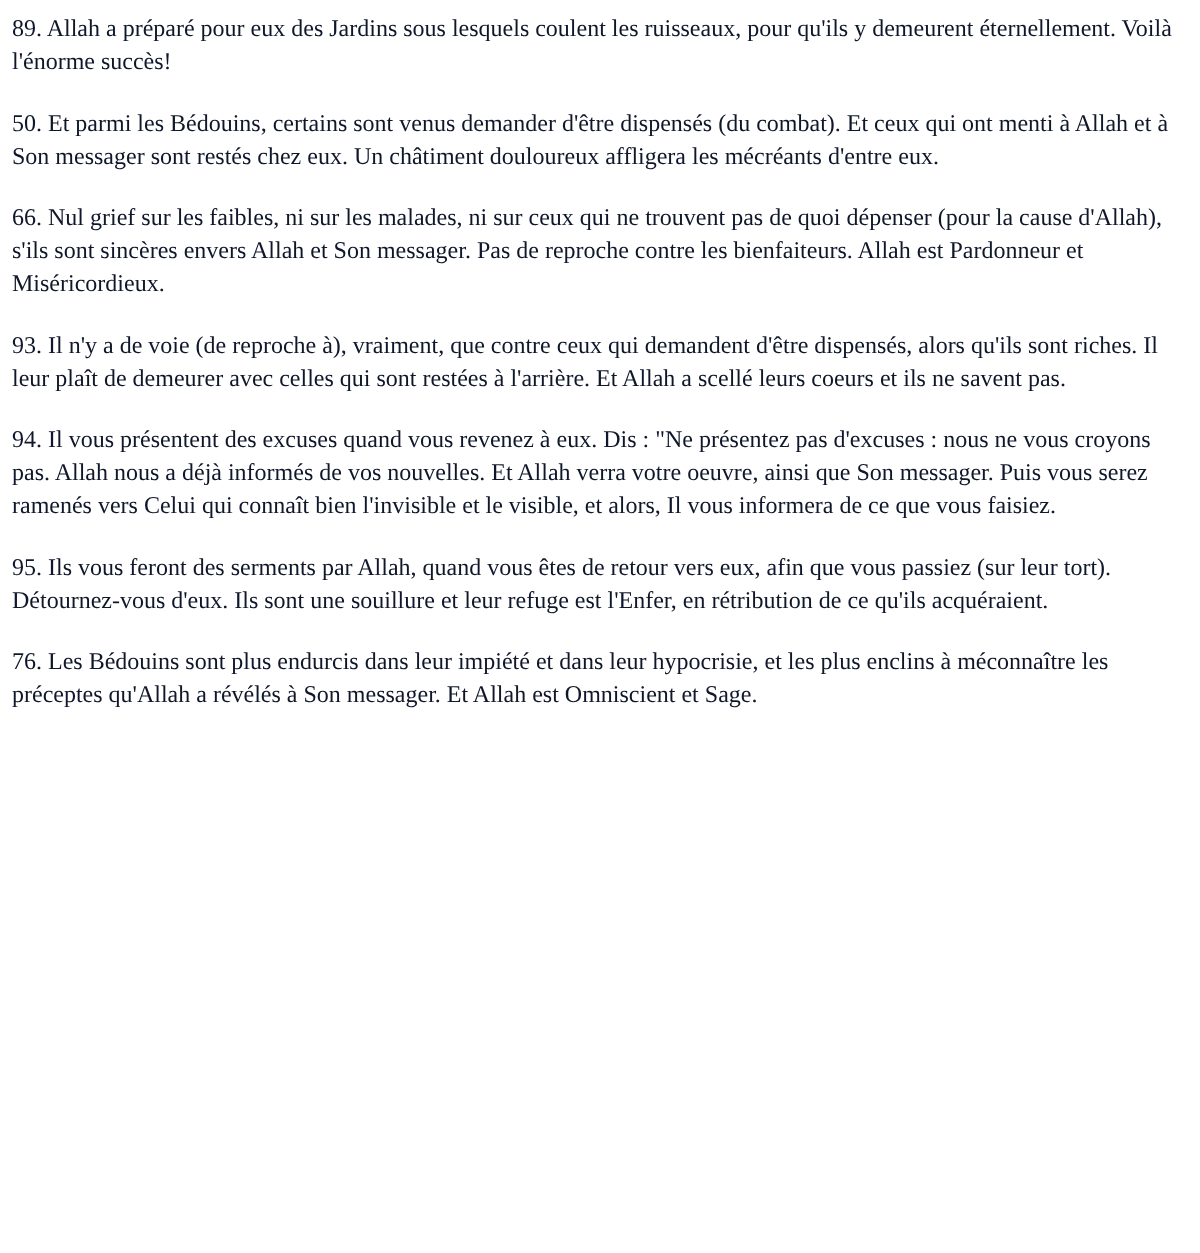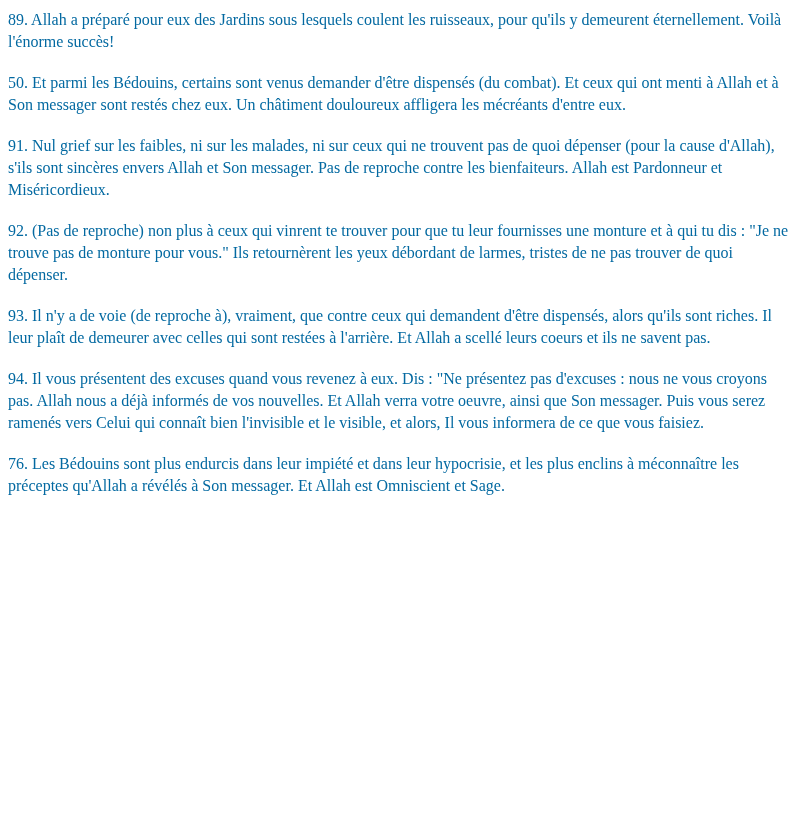--- a/index.html
+++ b/index.html
@@ -7,35 +7,35 @@
     padding: 0;
     background: #ffffff;
   }
   .page {
     width: 800px;
     height: 835px;
     box-sizing: border-box;
     overflow: hidden;
     padding: 9px 8px 0 8px;
     background: #ffffff;
-    color: #0369a1;
+    color: #0f172a;
     font-family: "Liberation Serif", "DejaVu Serif", serif;
     font-size: 16px;
     line-height: 22px;
     text-align: left;
   }
   .page p.verse {
     margin: 0 0 19px 0;
     padding: 0;
   }
 </style>
 </head>
 <body>
 
 <main class="page">
   <p class="verse">89. Allah a préparé pour eux des Jardins sous lesquels coulent les ruisseaux, pour qu'ils y demeurent éternellement. Voilà l'énorme succès!</p>
   <p class="verse">50. Et parmi les Bédouins, certains sont venus demander d'être dispensés (du combat). Et ceux qui ont menti à Allah et à Son messager sont restés chez eux. Un châtiment douloureux affligera les mécréants d'entre eux.</p>
-  <p class="verse">91. Nul grief sur les faibles, ni sur les malades, ni sur ceux qui ne trouvent pas de quoi dépenser (pour la cause d'Allah), s'ils sont sincères envers Allah et Son messager. Pas de reproche contre les bienfaiteurs. Allah est Pardonneur et Miséricordieux.</p>
-  <p class="verse">92. (Pas de reproche) non plus à ceux qui vinrent te trouver pour que tu leur fournisses une monture et à qui tu dis : "Je ne trouve pas de monture pour vous." Ils retournèrent les yeux débordant de larmes, tristes de ne pas trouver de quoi dépenser.</p>
+  <p class="verse">66. Nul grief sur les faibles, ni sur les malades, ni sur ceux qui ne trouvent pas de quoi dépenser (pour la cause d'Allah), s'ils sont sincères envers Allah et Son messager. Pas de reproche contre les bienfaiteurs. Allah est Pardonneur et Miséricordieux.</p>
   <p class="verse">93. Il n'y a de voie (de reproche à), vraiment, que contre ceux qui demandent d'être dispensés, alors qu'ils sont riches. Il leur plaît de demeurer avec celles qui sont restées à l'arrière. Et Allah a scellé leurs coeurs et ils ne savent pas.</p>
   <p class="verse">94. Il vous présentent des excuses quand vous revenez à eux. Dis : "Ne présentez pas d'excuses : nous ne vous croyons pas. Allah nous a déjà informés de vos nouvelles. Et Allah verra votre oeuvre, ainsi que Son messager. Puis vous serez ramenés vers Celui qui connaît bien l'invisible et le visible, et alors, Il vous informera de ce que vous faisiez.</p>
+  <p class="verse">95. Ils vous feront des serments par Allah, quand vous êtes de retour vers eux, afin que vous passiez (sur leur tort). Détournez-vous d'eux. Ils sont une souillure et leur refuge est l'Enfer, en rétribution de ce qu'ils acquéraient.</p>
   <p class="verse">76. Les Bédouins sont plus endurcis dans leur impiété et dans leur hypocrisie, et les plus enclins à méconnaître les préceptes qu'Allah a révélés à Son messager. Et Allah est Omniscient et Sage.</p>
 </main>
 
 </body></html>

